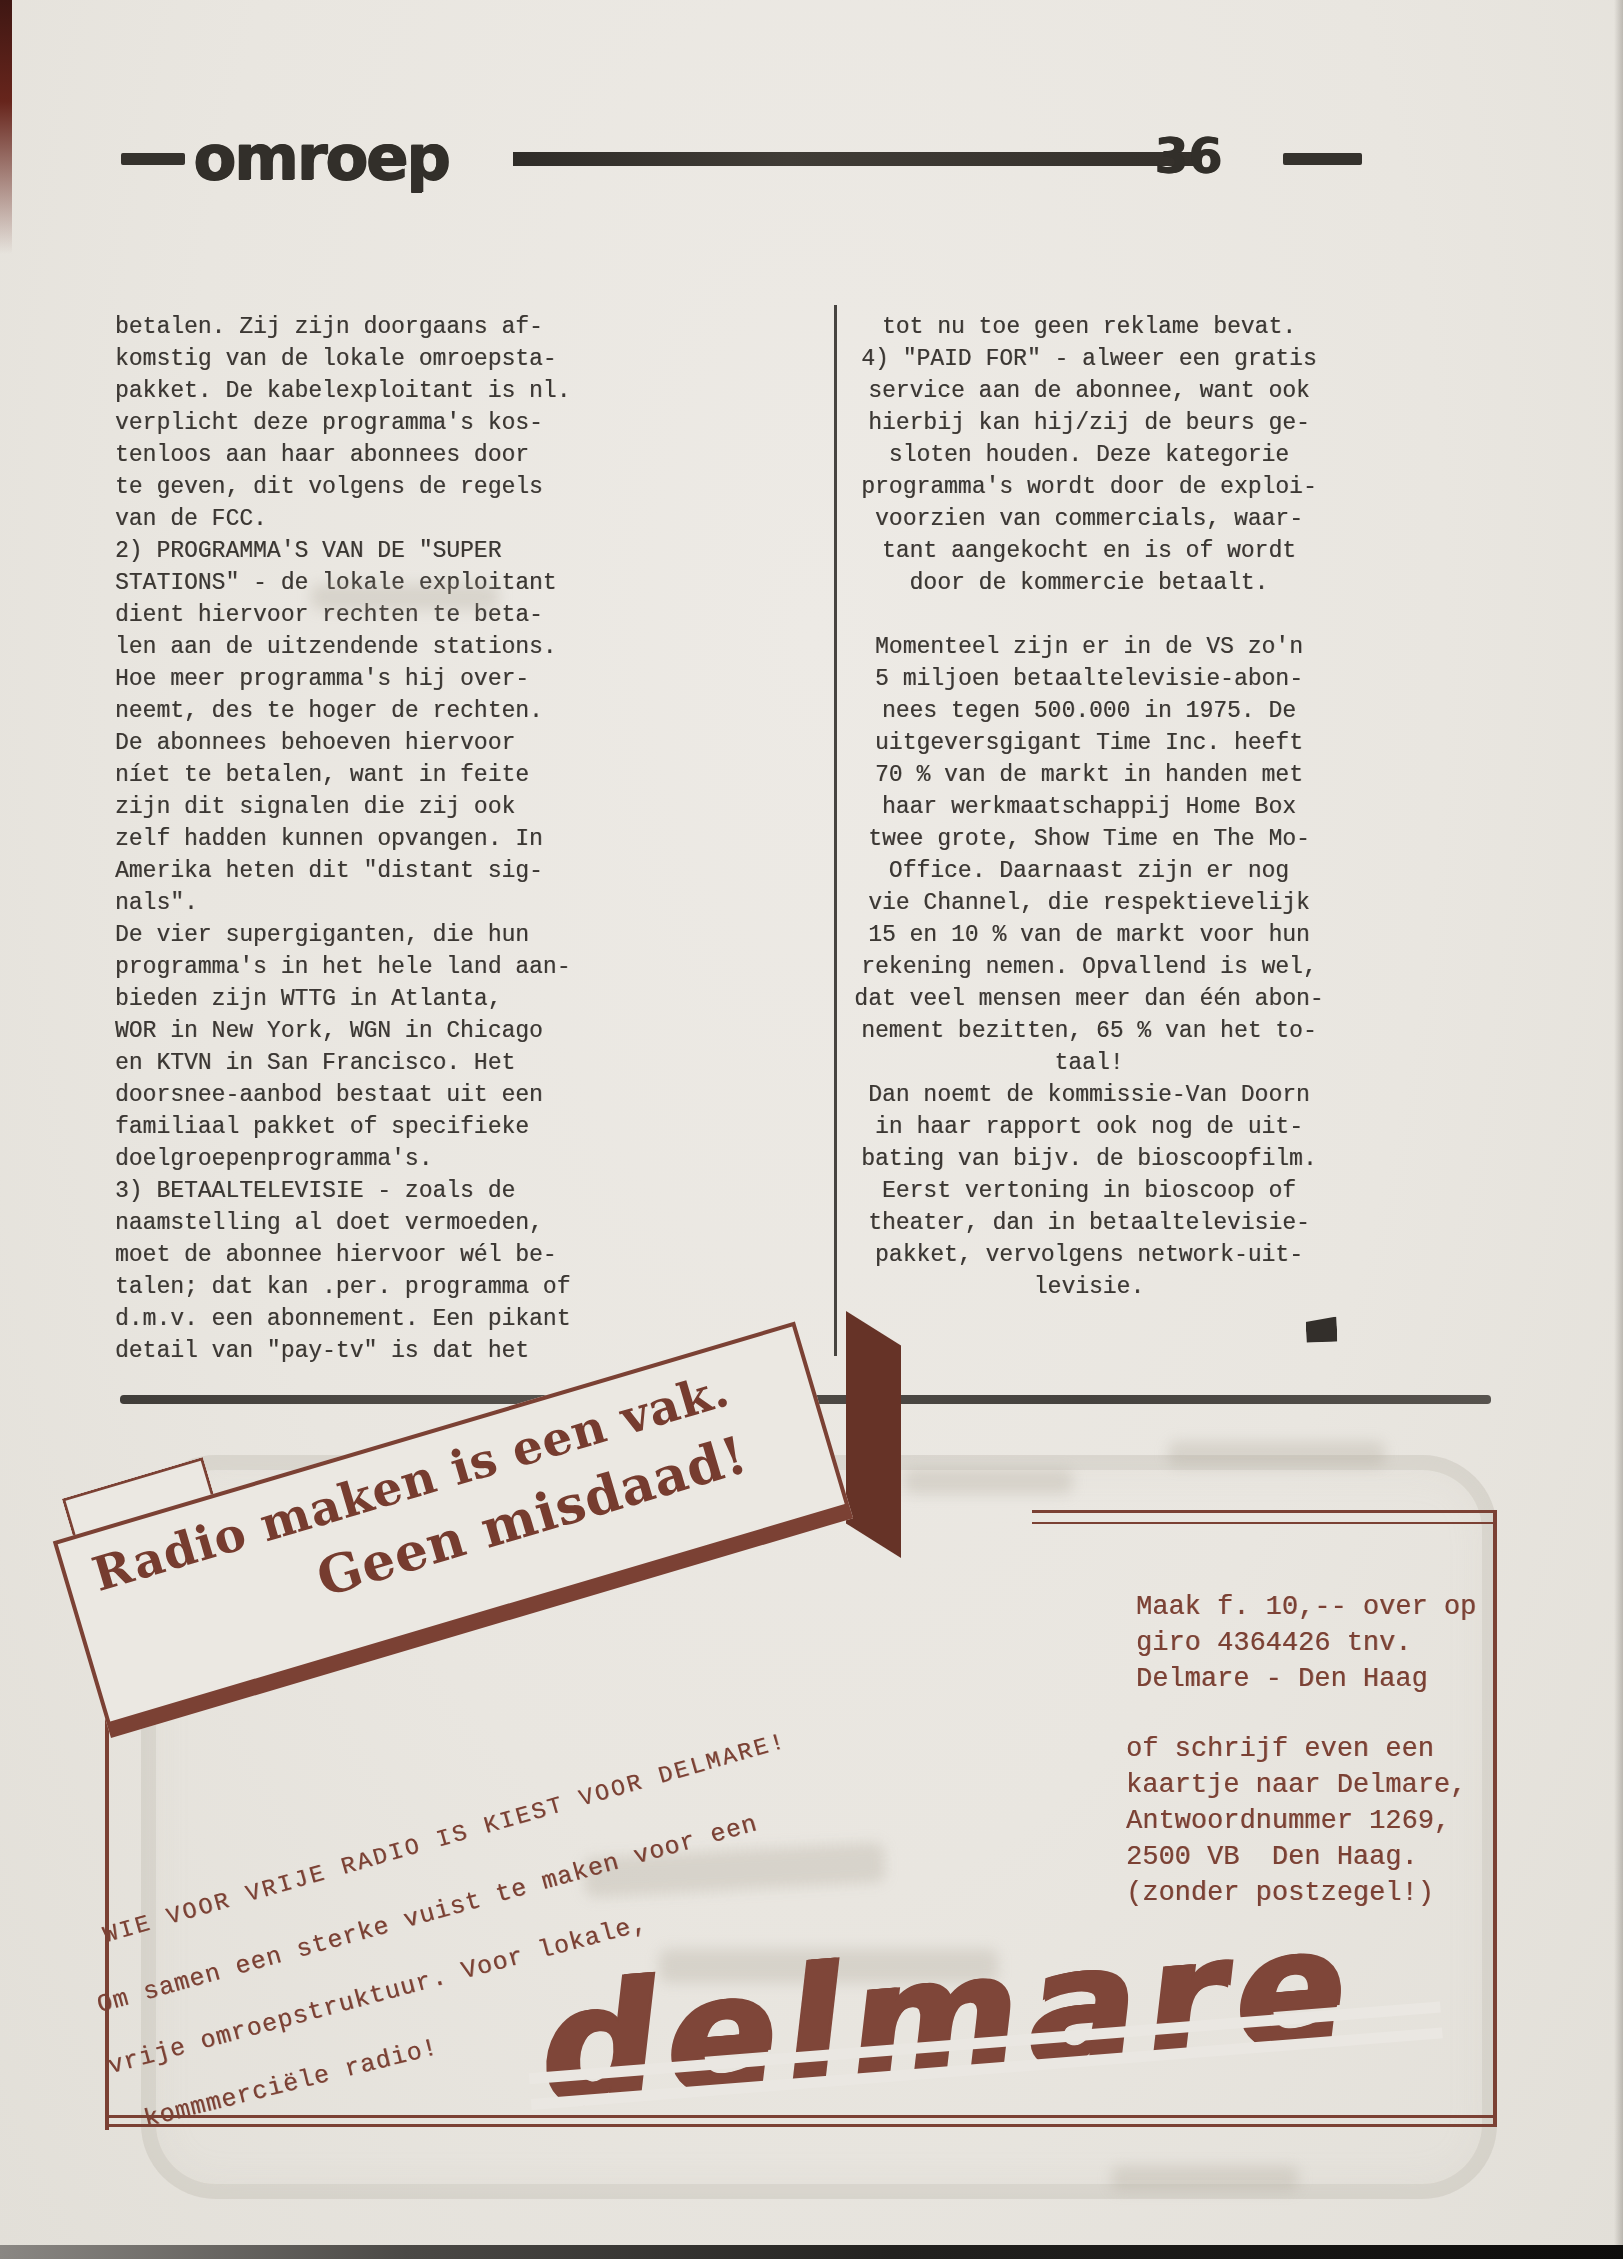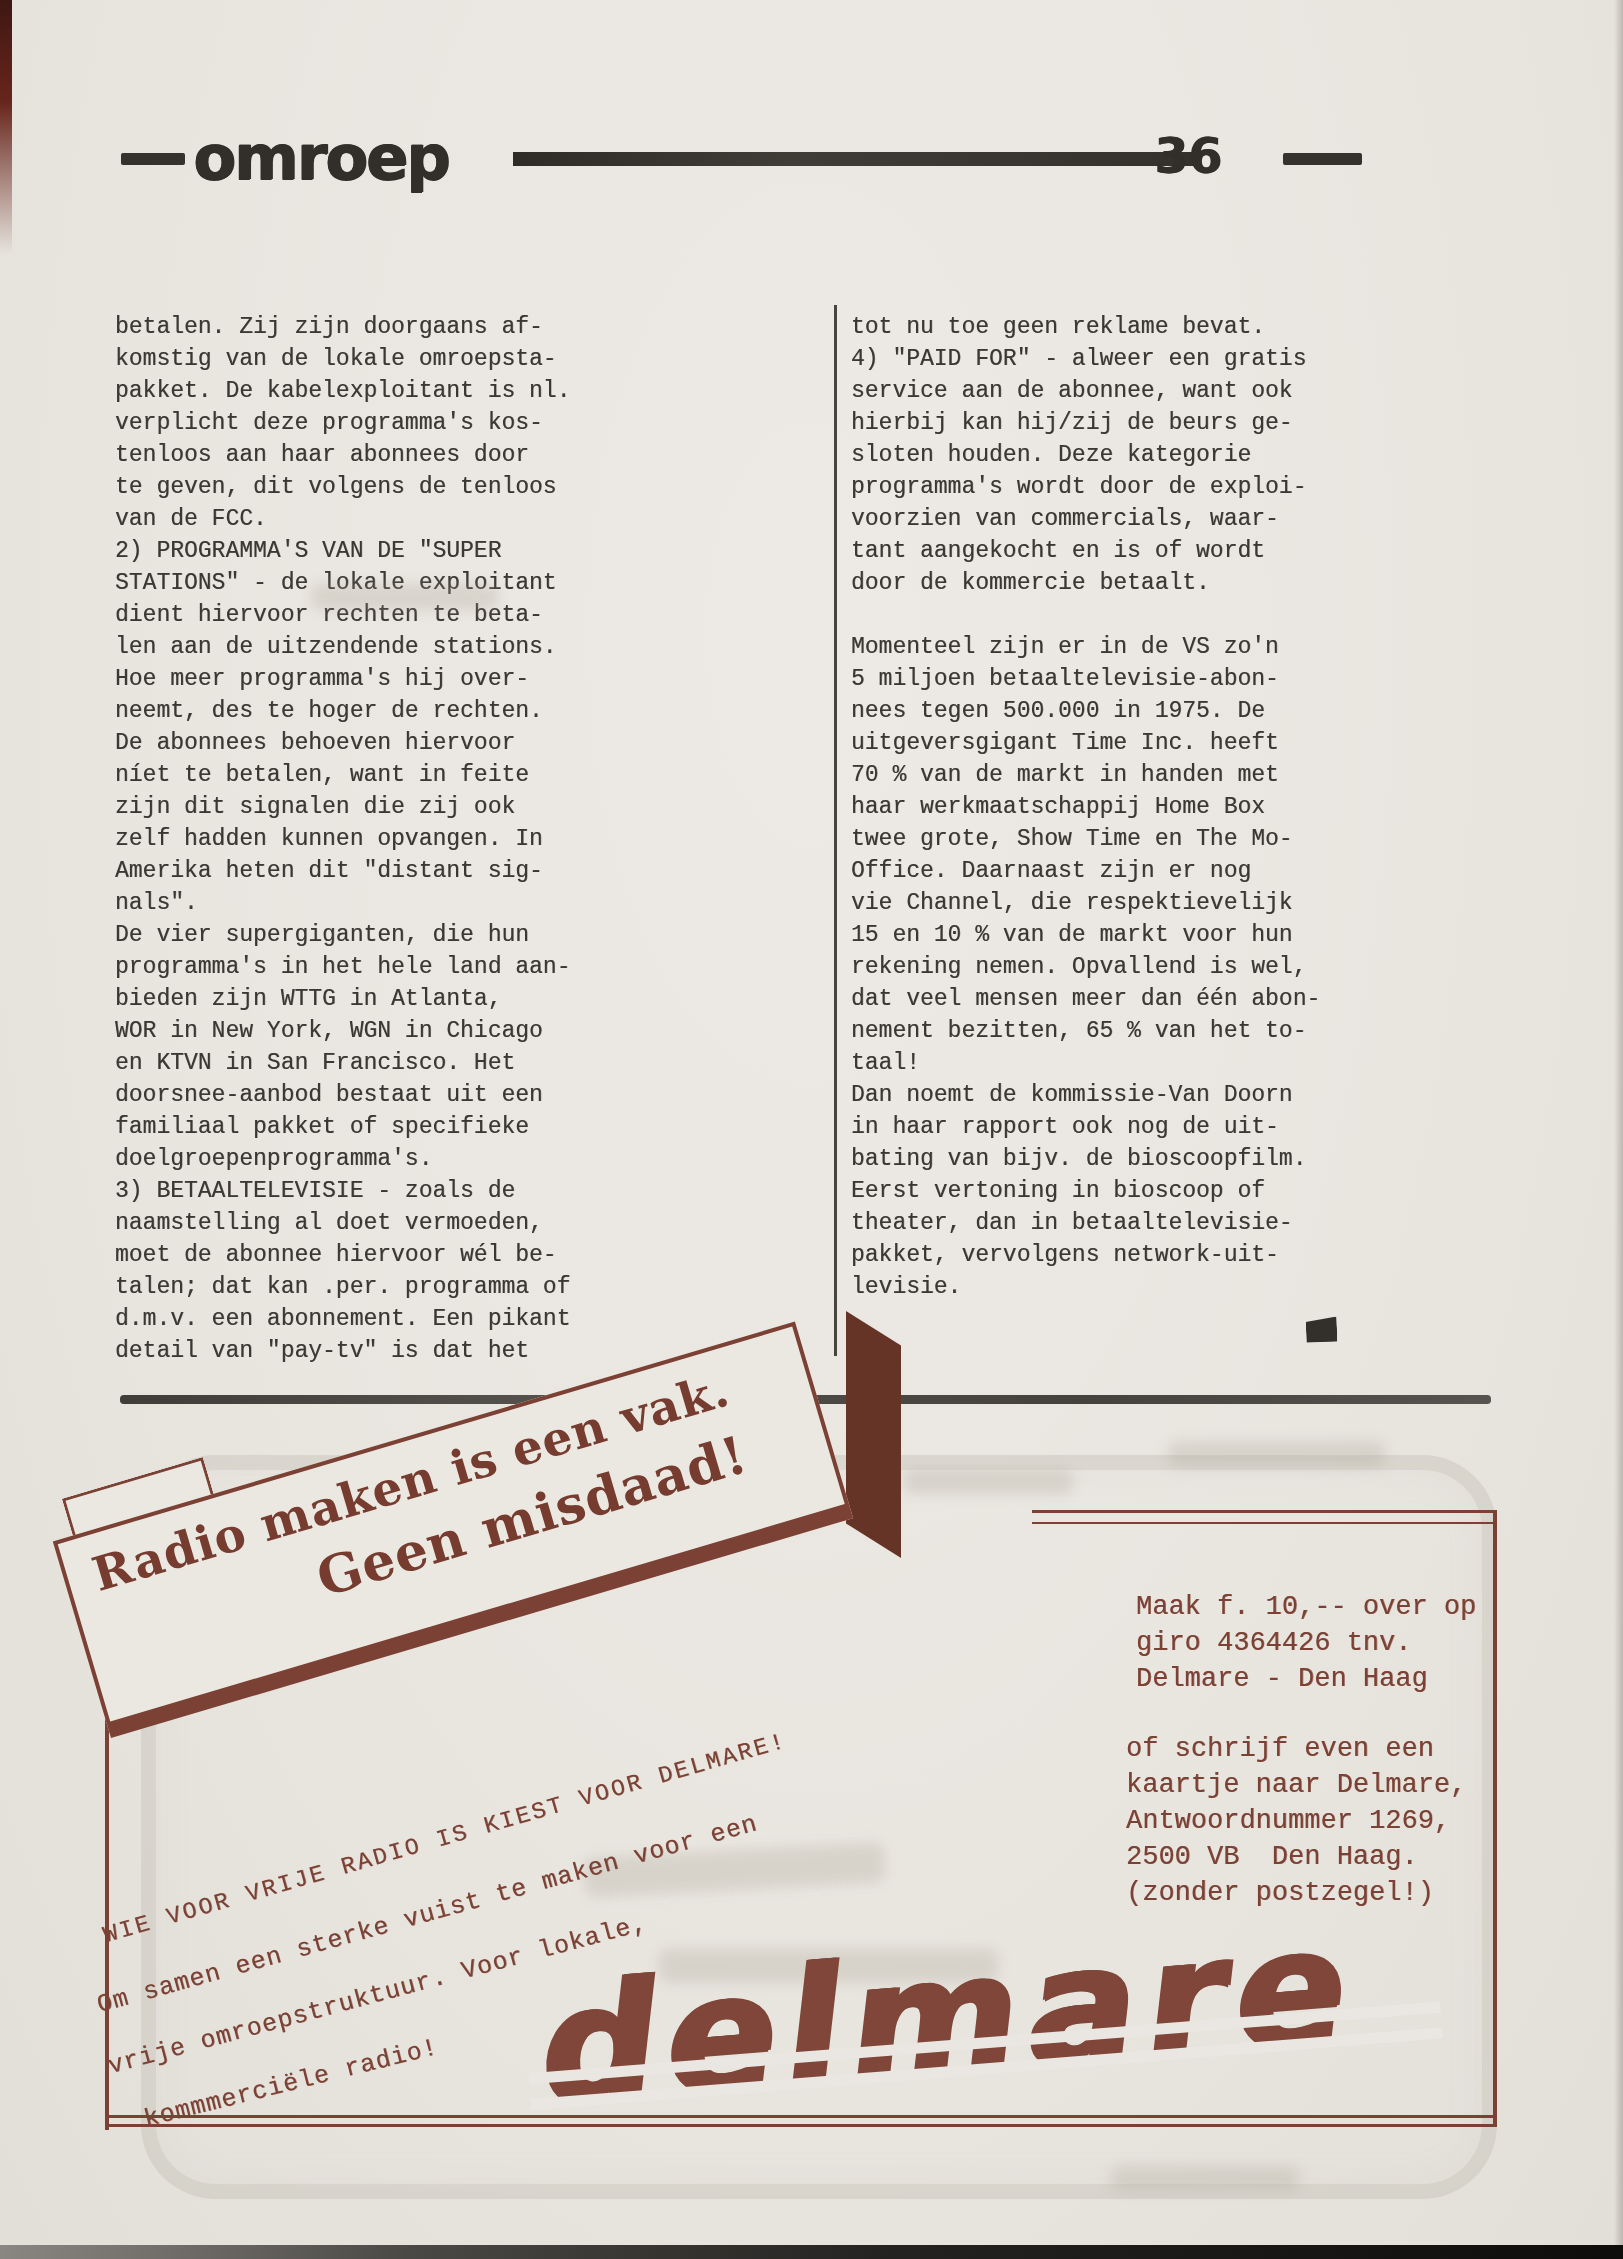--- a/index.html
+++ b/index.html
@@ -26,21 +26,21 @@
   .brand{left:193px;top:121px;font-family:"DejaVu Sans",sans-serif;font-weight:900;
     font-size:62px;letter-spacing:-1.9px;color:#322f2a;
     text-shadow:1.4px 0 0 #322f2a,0 0.9px 0 #322f2a;}
   .pagenum{left:1154px;top:128px;font-family:"DejaVu Sans",sans-serif;font-weight:900;
     font-size:49px;color:#322f2a;text-shadow:0.9px 0 0 #322f2a;}
 
   
   .col{top:311px;font-family:"Liberation Mono",monospace;font-size:23px;
     color:#3b3733;text-shadow:0.5px 0.4px 0 rgba(59,55,51,0.5);}
   .col-left{left:115px;width:452px;}
-  .col-right{left:851px;width:476px;}
+  .col-right{left:851px;width:476px;text-align:center;}
   .tline{height:32px;line-height:32px;white-space:pre;}
   .divider{left:834px;top:305px;width:3.3px;height:1051px;background:#474440;}
   .endmark{left:1306px;top:1317px;width:31px;height:25.4px;background:#332f2b;
     transform:rotate(-2deg);clip-path:polygon(0 18%,100% 0,100% 100%,0 100%);}
   .hr{left:120px;top:1395px;width:1371px;height:8.5px;border-radius:3.8px;
     background:linear-gradient(to right,#403d39,#54504b 30%,#45423e 70%,#57534e);}
 
   
   .ghost1{left:141px;top:1455px;width:1356px;height:744px;border-radius:75px;
     box-shadow:inset 0 0 0 15px rgba(185,180,170,0.26), inset 0 0 38px 9.4px rgba(200,195,185,0.18);}
@@ -103,21 +103,21 @@
     <div class="abs dash dash2"></div>
   </div>
 
   <div>
     <div class="abs col col-left">
         <div class="tline">betalen. Zij zijn doorgaans af-</div>
         <div class="tline">komstig van de lokale omroepsta-</div>
         <div class="tline">pakket. De kabelexploitant is nl.</div>
         <div class="tline">verplicht deze programma's kos-</div>
         <div class="tline">tenloos aan haar abonnees door</div>
-        <div class="tline">te geven, dit volgens de tenloos</div>
+        <div class="tline">te geven, dit volgens de regels</div>
         <div class="tline">van de FCC.</div>
         <div class="tline">2) PROGRAMMA'S VAN DE "SUPER</div>
         <div class="tline">STATIONS" - de lokale exploitant</div>
         <div class="tline">dient hiervoor rechten te beta-</div>
         <div class="tline">len aan de uitzendende stations.</div>
         <div class="tline">Hoe meer programma's hij over-</div>
         <div class="tline">neemt, des te hoger de rechten.</div>
         <div class="tline">De abonnees behoeven hiervoor</div>
         <div class="tline">níet te betalen, want in feite</div>
         <div class="tline">zijn dit signalen die zij ook</div>

